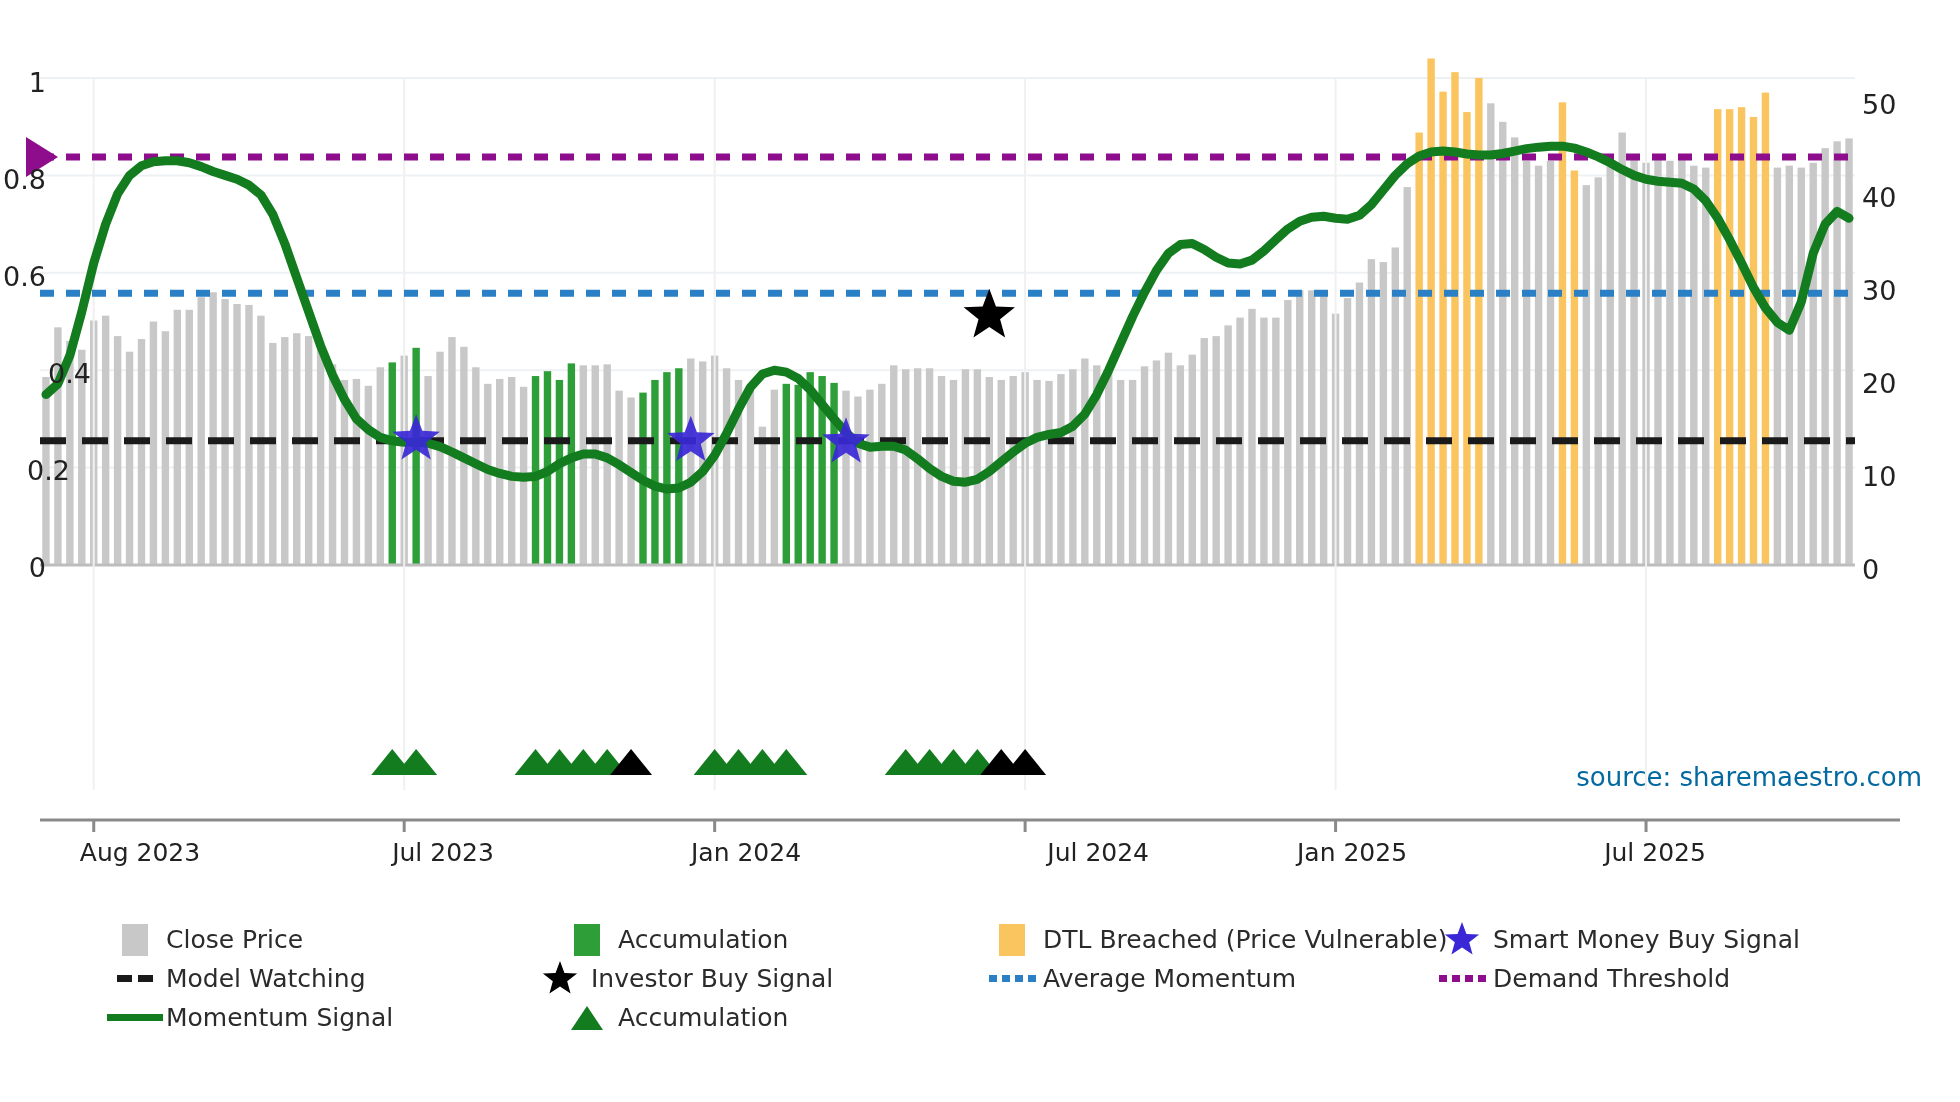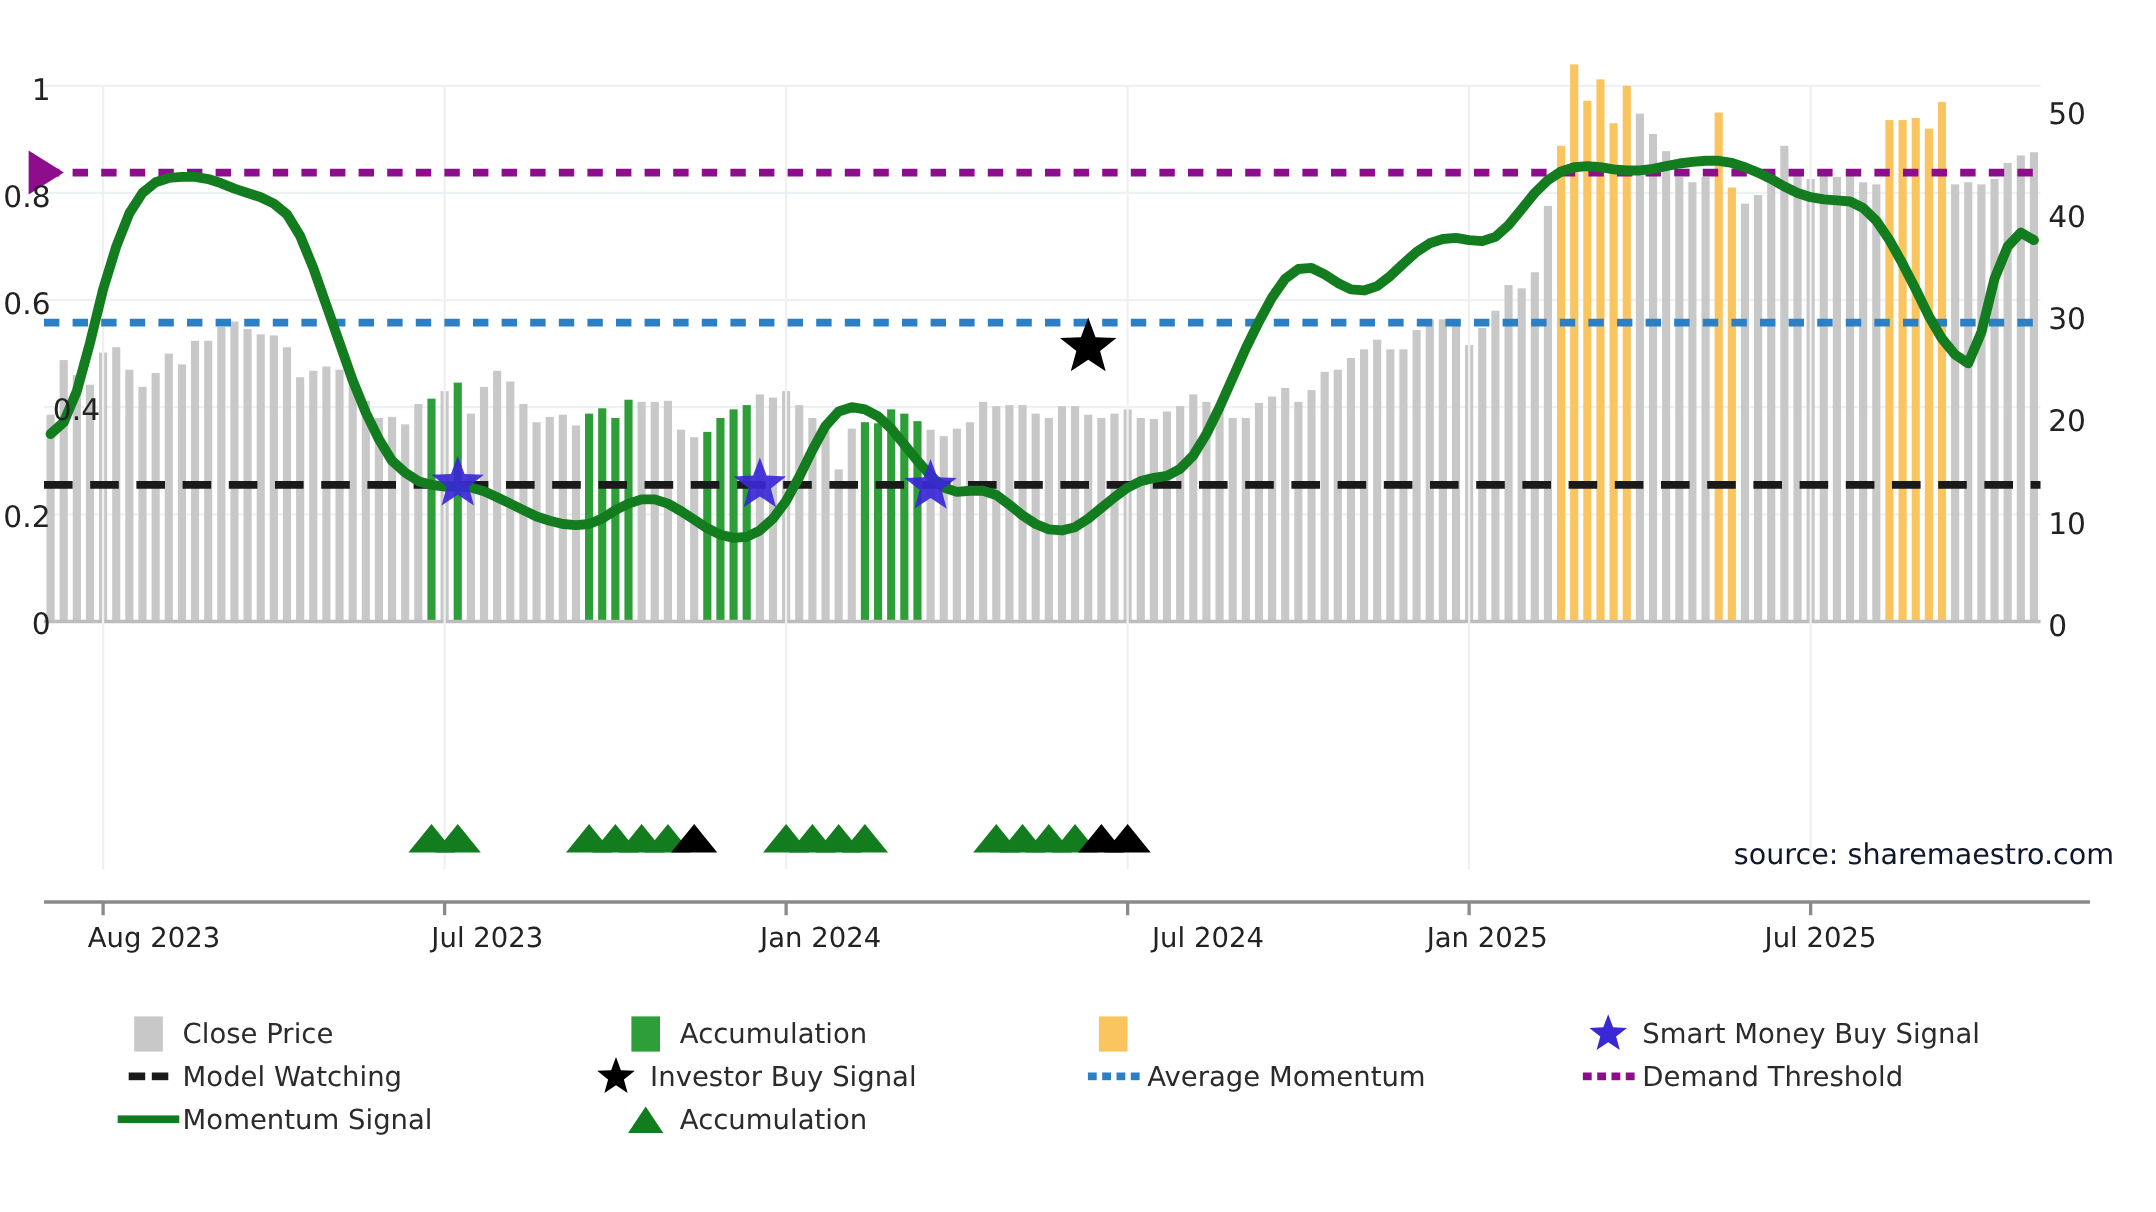--- a/index.html
+++ b/index.html
@@ -23,21 +23,21 @@
   .lg-c4{width:440px;}
   .lg-key{width:62px;min-width:62px;display:flex;align-items:center;justify-content:center;}
   .lg-text{font-size:25px;color:#2b2b2b;white-space:nowrap;}
   .sw-rect{width:26px;height:32px;display:block;}
   .sw-line{width:56px;height:7px;display:block;}
   .dash-key{display:flex;align-items:center;gap:6px;}
   .dash-seg{width:15px;height:7px;display:block;}
   .dot-key{display:flex;align-items:center;gap:5px;}
   .dot-seg{width:8px;height:7px;display:block;}
 
-  #source{position:absolute;right:38px;top:762px;font-size:26px;color:#0f172a;white-space:nowrap;}
+  #source{position:absolute;right:38px;top:762px;font-size:26px;color:#0369a1;white-space:nowrap;}
 </style>
 </head>
 <body>
 
 <div id="stage">
 
   <svg class="plot" id="plot">
       <g>
         <line x1="40" x2="1855" y1="565" y2="565" stroke="#eef1f4" stroke-width="2"></line>
         <line x1="40" x2="1855" y1="467.6" y2="467.6" stroke="#eef1f4" stroke-width="2"></line>
@@ -248,21 +248,21 @@
         <path d="M 884.7072368421053 775 L 905.7072368421053 749 L 926.7072368421053 775 Z" fill="#127c1f"></path>
         <path d="M 908.5888157894736 775 L 929.5888157894736 749 L 950.5888157894736 775 Z" fill="#127c1f"></path>
         <path d="M 932.4703947368421 775 L 953.4703947368421 749 L 974.4703947368421 775 Z" fill="#127c1f"></path>
         <path d="M 956.3519736842105 775 L 977.3519736842105 749 L 998.3519736842105 775 Z" fill="#127c1f"></path>
         <path d="M 980.233552631579 775 L 1001.233552631579 749 L 1022.233552631579 775 Z" fill="#000000"></path>
         <path d="M 1004.1151315789475 775 L 1025.1151315789475 749 L 1046.1151315789475 775 Z" fill="#000000"></path>
       </g>
     </svg>
 
   <div class="axis-label ylab-left" style="left:0px;width:46px;top:552px;">0</div>
-  <div class="axis-label ylab-left" style="left:0px;width:46px;top:455px;">0.2</div>
+  <div class="axis-label ylab-left" style="left:0px;width:46px;top:455px;padding-left:24px;">0.2</div>
   <div class="axis-label ylab-left" style="left:0px;width:46px;top:358px;padding-left:45px;">0.4</div>
   <div class="axis-label ylab-left" style="left:0px;width:46px;top:261px;">0.6</div>
   <div class="axis-label ylab-left" style="left:0px;width:46px;top:164px;">0.8</div>
   <div class="axis-label ylab-left" style="left:0px;width:46px;top:67px;">1</div>
 
   <div class="axis-label ylab-right" style="left:1862px;top:554px;">0</div>
   <div class="axis-label ylab-right" style="left:1862px;top:461px;">10</div>
   <div class="axis-label ylab-right" style="left:1862px;top:368px;">20</div>
   <div class="axis-label ylab-right" style="left:1862px;top:275px;">30</div>
   <div class="axis-label ylab-right" style="left:1862px;top:182px;">40</div>
@@ -288,20 +288,21 @@
         <div class="lg-item lg-c2">
           <div class="lg-key">
             <span class="sw-rect" style="background: rgb(46, 158, 56);"></span>
           </div>
           <div class="lg-text">Accumulation</div>
         </div>
         <div class="lg-item lg-c3">
           <div class="lg-key">
             <span class="sw-rect" style="background: rgb(250, 196, 95);"></span>
           </div>
+          <div class="lg-text">DTL Breached (Price Vulnerable)</div>
         </div>
         <div class="lg-item lg-c4">
           <div class="lg-key">
             <svg width="40" height="40" viewBox="0 0 40 40">
               <path d="M 20.00 2.00 L 24.44 13.88 L 37.12 14.44 L 27.19 22.34 L 30.58 34.56 L 20.00 27.56 L 9.42 34.56 L 12.81 22.34 L 2.88 14.44 L 15.56 13.88 Z" fill="#3a28d6"></path>
             </svg>
           </div>
           <div class="lg-text">Smart Money Buy Signal</div>
         </div>
       </div>

